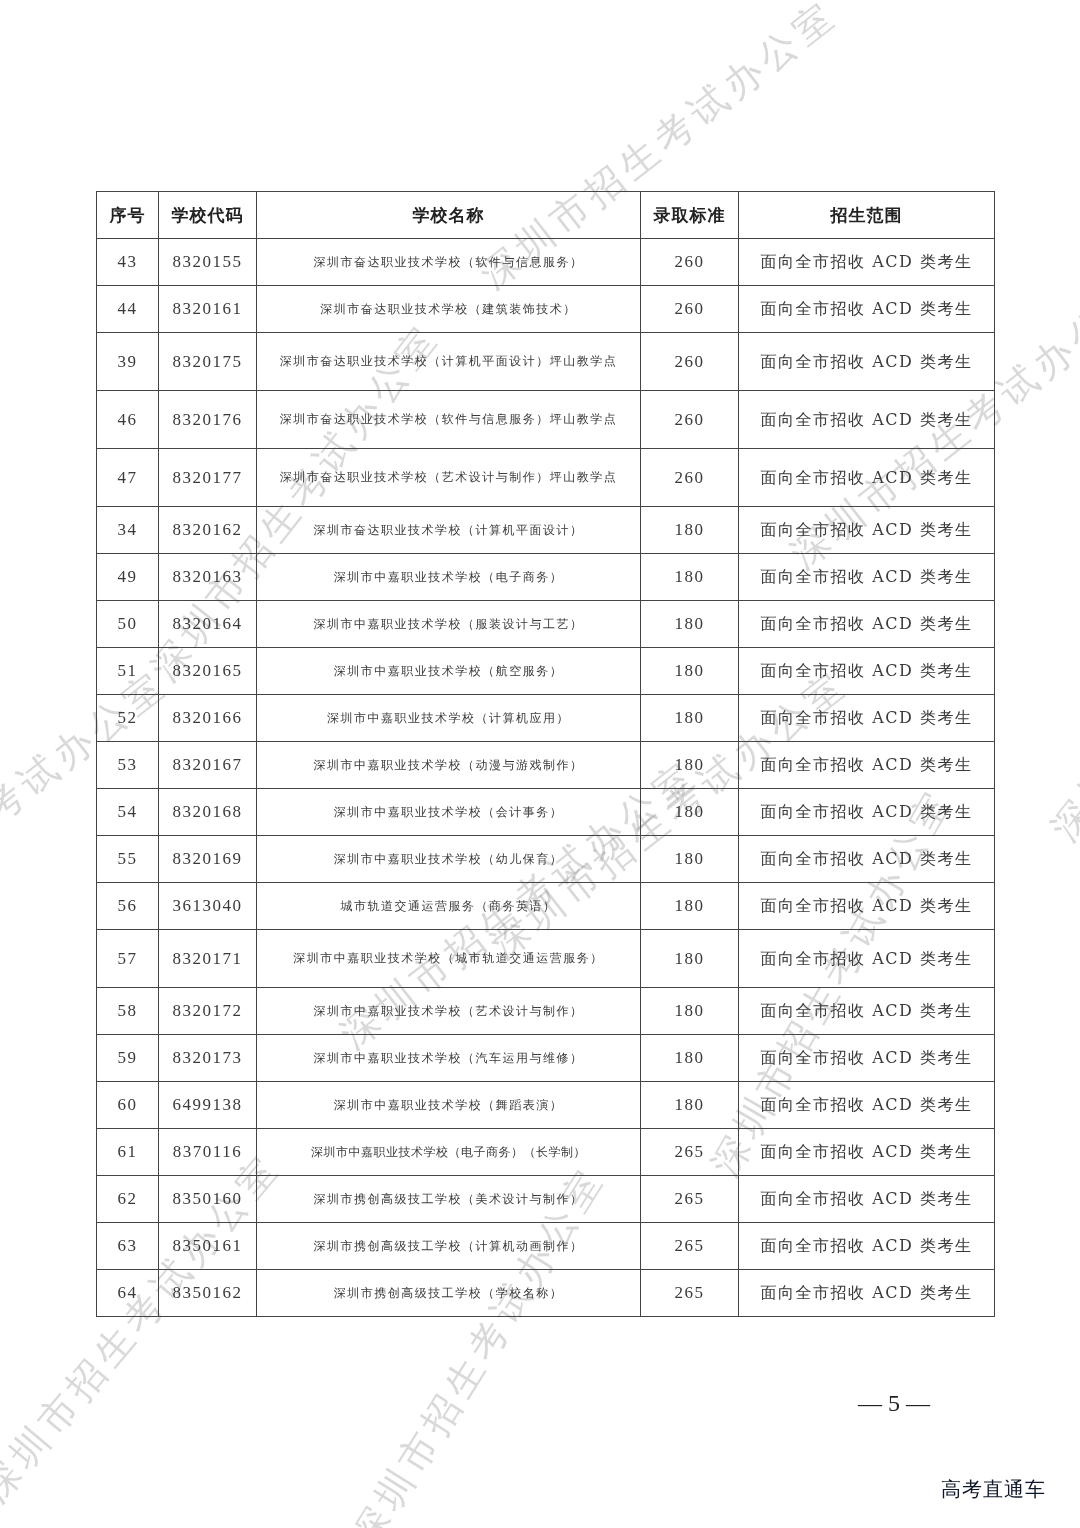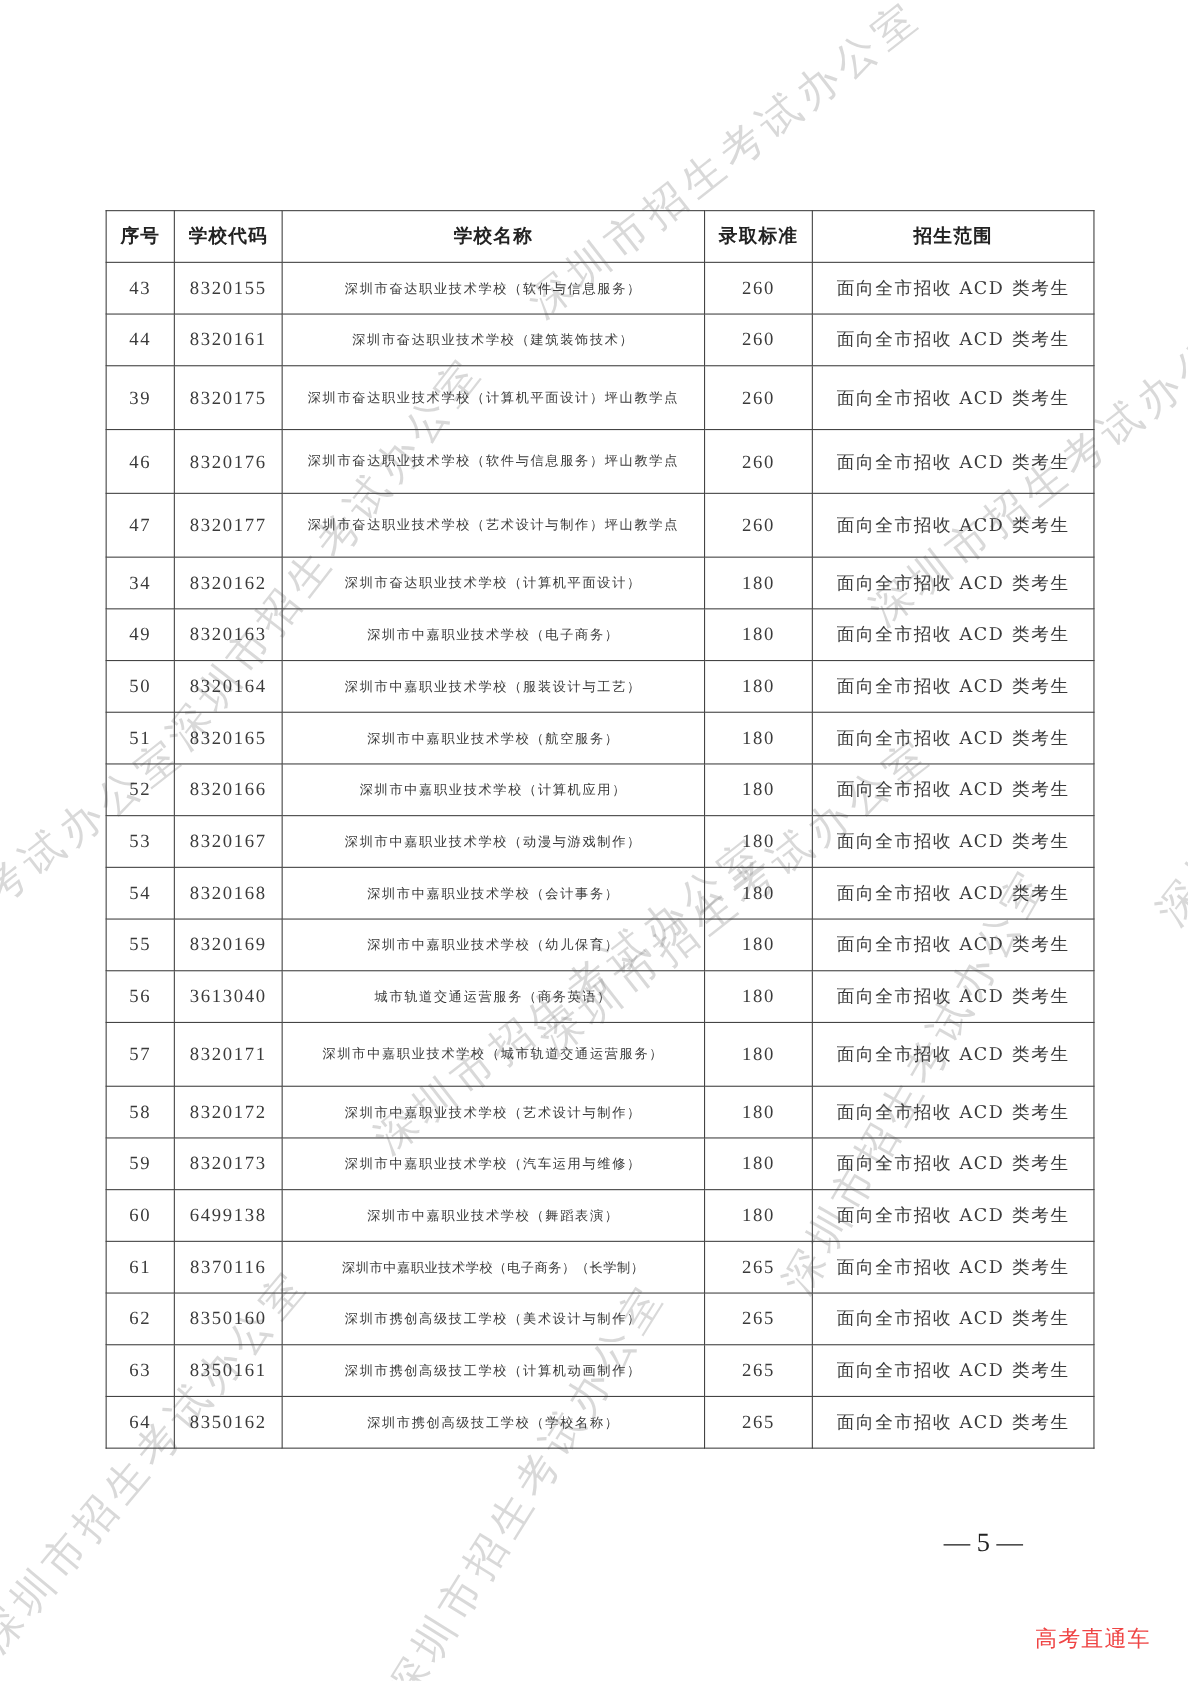--- a/index.html
+++ b/index.html
@@ -25,21 +25,21 @@
   .watermark {
     position: absolute; color: rgba(120,120,120,0.28); font-size: 38px; white-space: nowrap;
     transform-origin: left top; letter-spacing: 6px; pointer-events: none;
     font-family: "DejaVu Sans", sans-serif;
   }
   .page-number {
     position: absolute; left: 858px; top: 1390px; font-size: 24px; color: #222;
     font-family: "Liberation Serif", serif;
   }
   .source-mark {
-    position: absolute; left: 941px; top: 1476px; font-size: 20px; color: #ef4444;
+    position: absolute; left: 941px; top: 1476px; font-size: 20px; color: #0f172a;
     font-family: "DejaVu Sans", sans-serif; letter-spacing: 1px;
   }
 </style>
 </head>
 <body>
 
 <div class="page">
 
   <div class="watermark" style="left:470px; top:260px; transform: rotate(-38deg);">深圳市招生考试办公室</div>
   <div class="watermark" style="left:700px; top:1160px; transform: rotate(-60deg);">深圳市招生考试办公室</div>

